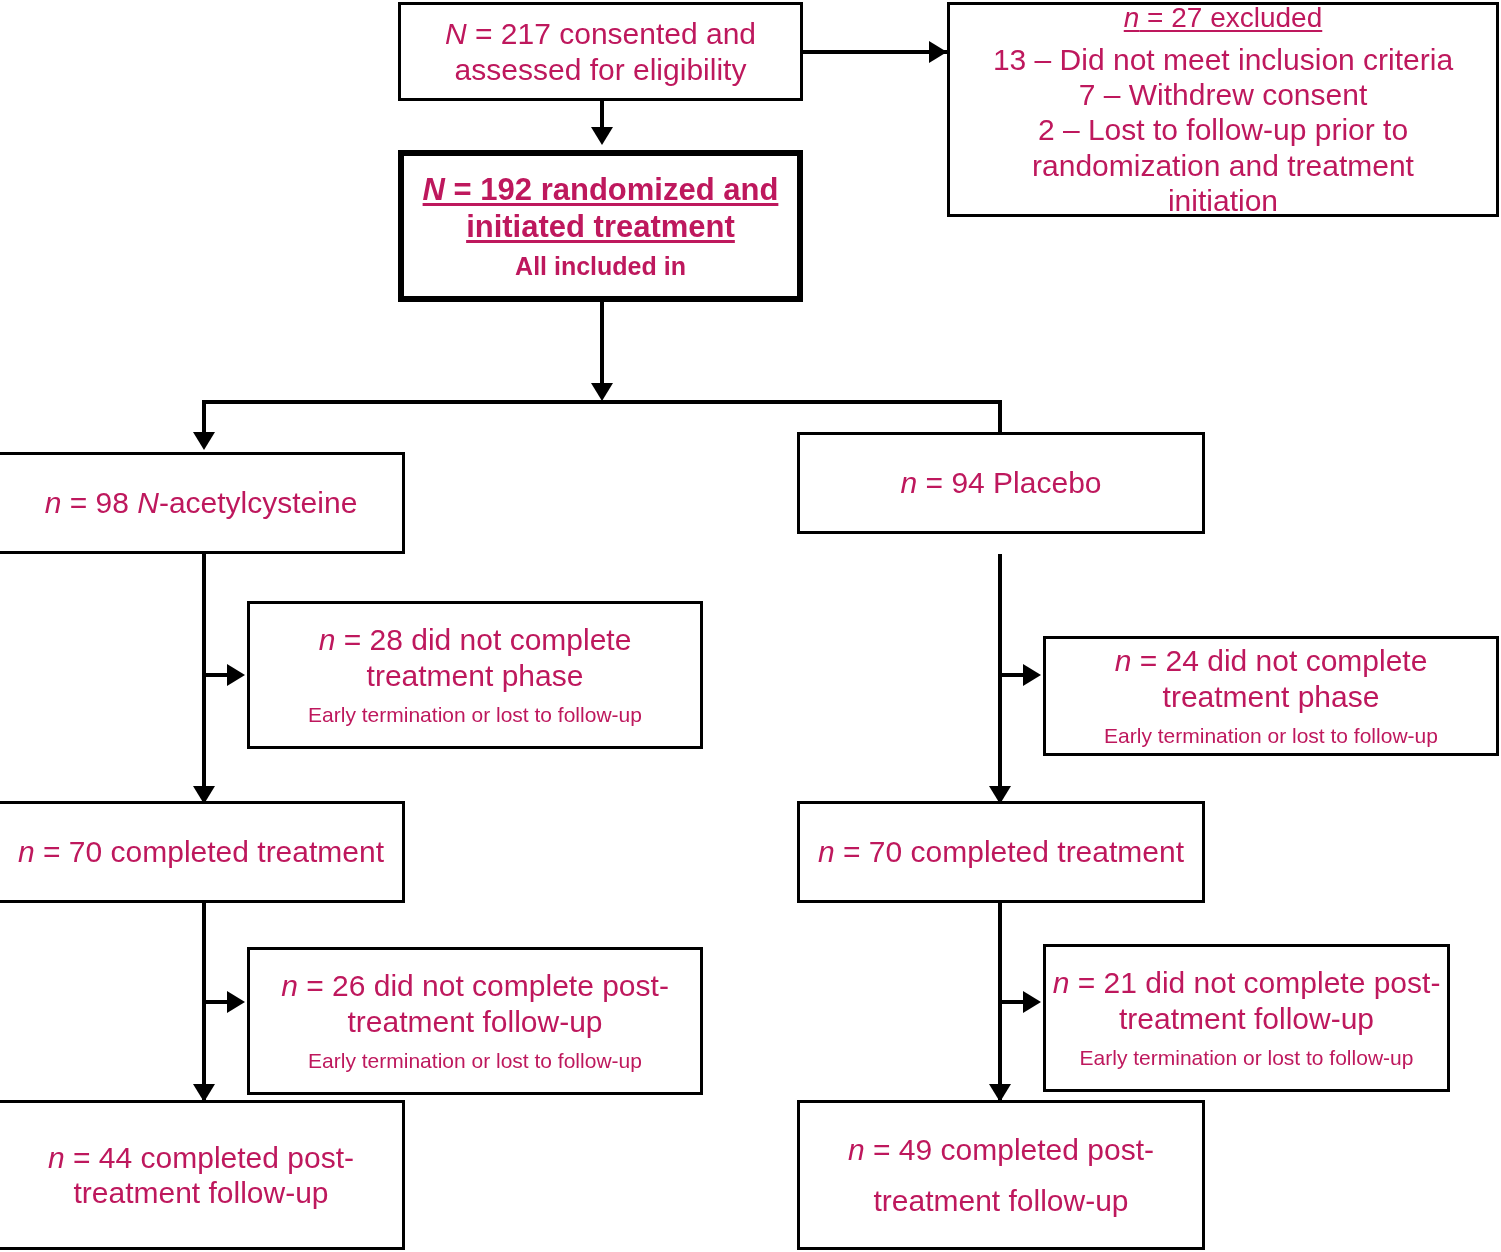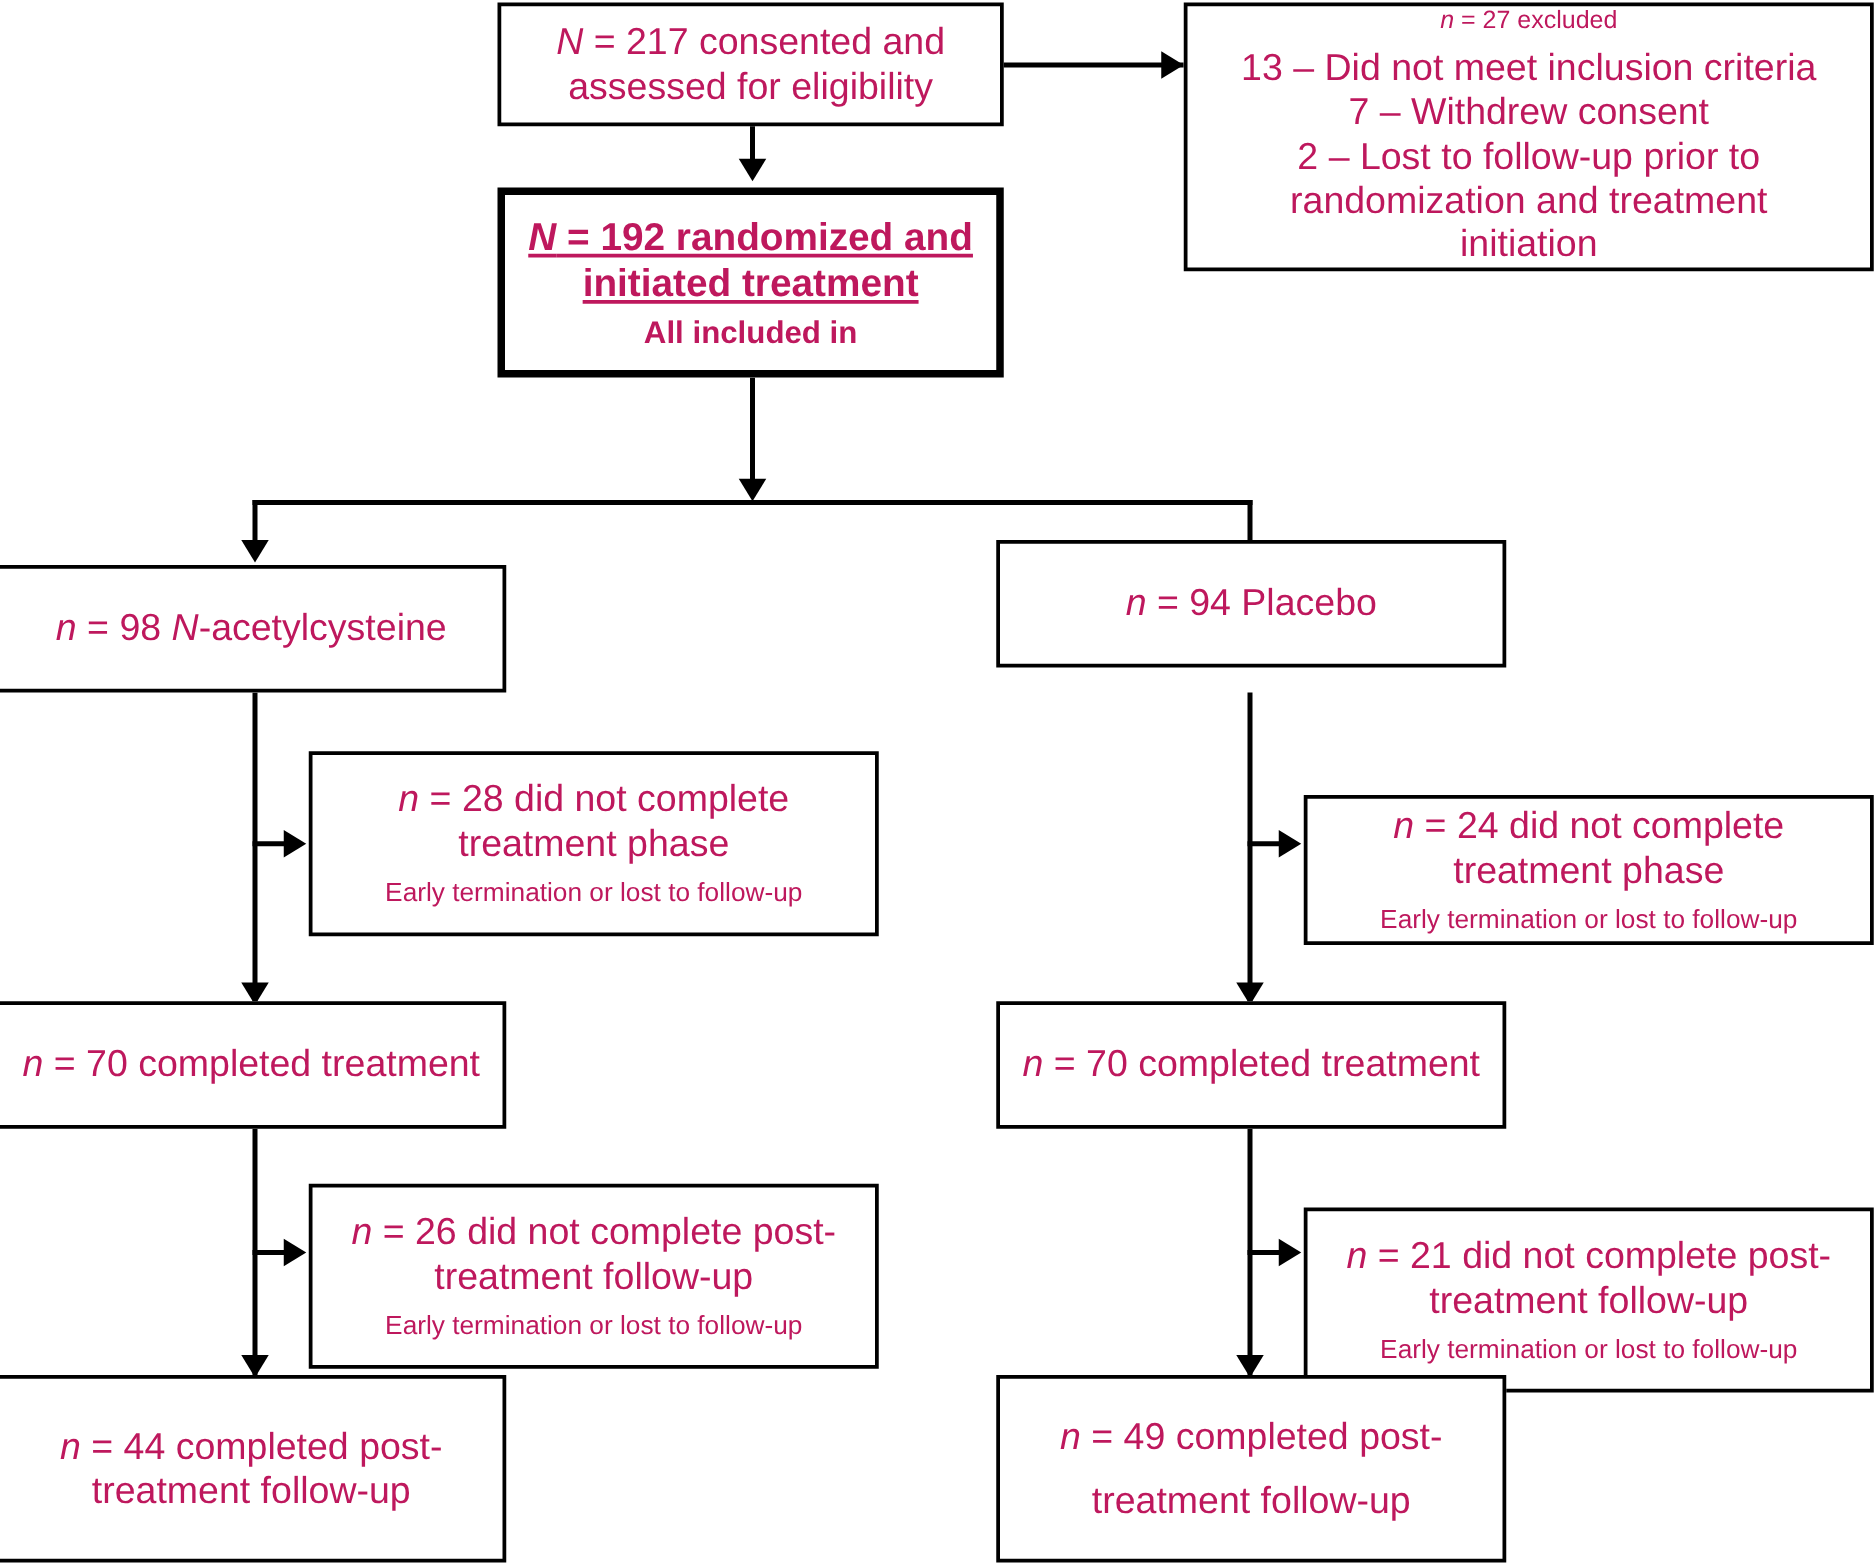--- a/index.html
+++ b/index.html
@@ -34,21 +34,22 @@
   .line-main {
     font-size: 30px;
     white-space: nowrap;
   }
   .line-note {
     font-size: 21px;
     white-space: nowrap;
     margin-top: 10px;
   }
   .hdr-underline {
-    font-size: 20px;
+    font-size: 28px;
+    text-decoration: underline;
     text-underline-offset: 3px;
     white-space: nowrap;
   }
   .hdr-strong {
     font-size: 31px;
     font-weight: bold;
     text-decoration: underline;
     text-underline-offset: 3px;
     white-space: normal;
     line-height: 1.2;
@@ -190,21 +191,21 @@
   </div>
 
   <div class="node" style="left:247px; top:947px; width:456px; height:148px;">
     <div class="line-main">
       <span class="it">n</span><span> = 26 did not complete post-</span>
     </div>
     <div class="line-main">treatment follow-up</div>
     <div class="line-note">Early termination or lost to follow-up</div>
   </div>
 
-  <div class="node" style="left:1043px; top:966px; width:456px; height:148px;">
+  <div class="node" style="left:1043px; top:944px; width:407px; height:148px;">
     <div class="line-main">
       <span class="it">n</span><span> = 21 did not complete post-</span>
     </div>
     <div class="line-main">treatment follow-up</div>
     <div class="line-note">Early termination or lost to follow-up</div>
   </div>
 
   <div class="node" style="left:-3px; top:1100px; width:408px; height:150px;">
     <div class="line-main">
       <span class="it">n</span><span> = 44 completed post-</span>

